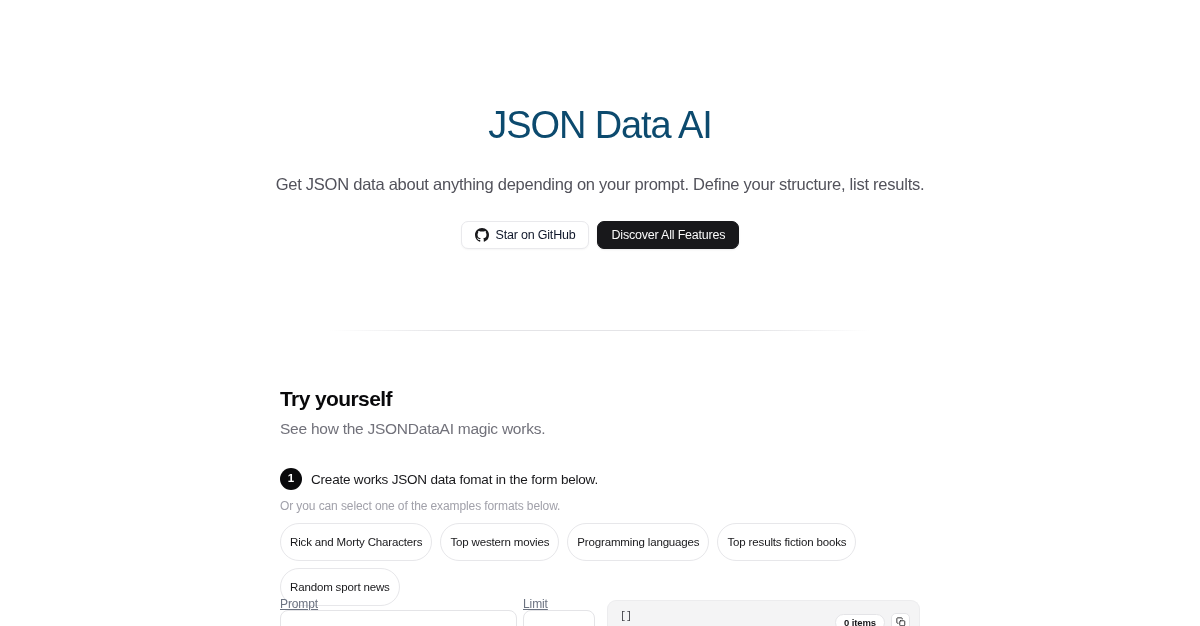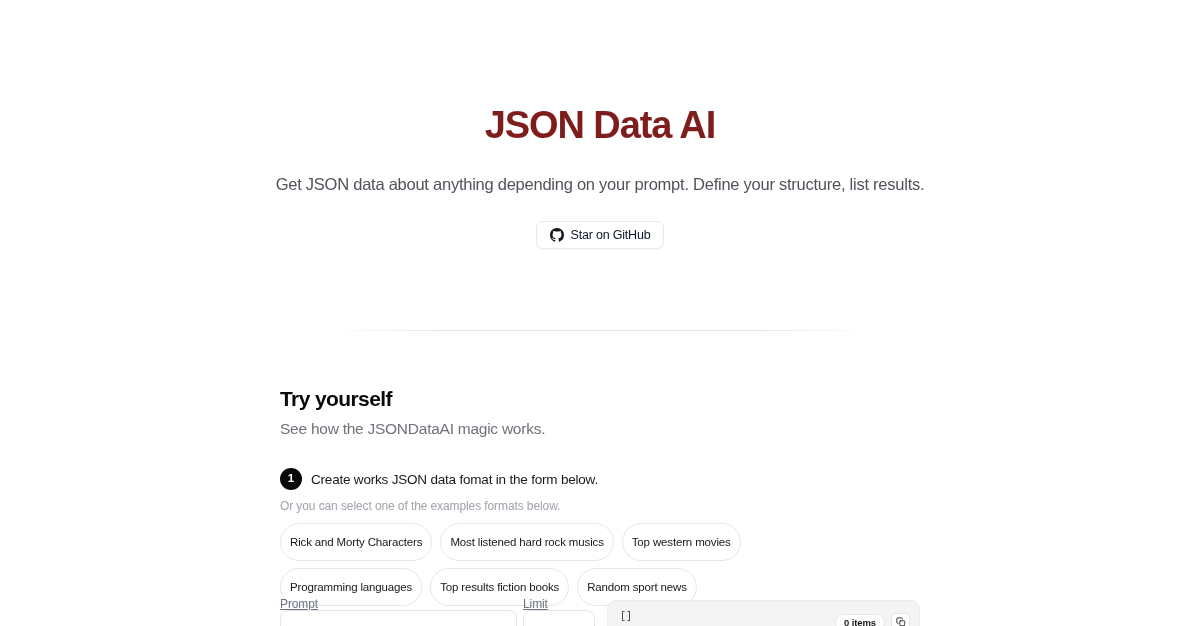--- a/index.html
+++ b/index.html
@@ -23,23 +23,23 @@
   }
 
   
   .hero {
     padding-top: 104px;
     text-align: center;
   }
   .hero-title {
     font-size: 38px;
     line-height: 1.15;
-    font-weight: 700;
+    font-weight: 400;
     letter-spacing: -1.1px;
-    color: #7f1d1d;
+    color: #0c4a6e;
     margin: 0;
   }
   .hero-subtitle {
     margin: 25px 0 0 0;
     font-size: 16.5px;
     line-height: 1.4;
     color: #52525b;
     letter-spacing: -0.25px;
     font-weight: 400;
   }
@@ -279,38 +279,40 @@
     <div class="hero-actions">
       <button class="btn btn-outline">
         <span class="gh-icon">
           <svg viewBox="0 0 16 16" xmlns="http://www.w3.org/2000/svg" aria-hidden="true">
             <path fill="#18181b" d="M8 0C3.58 0 0 3.58 0 8c0 3.54 2.29 6.53 5.47 7.59.4.07.55-.17.55-.38 0-.19-.01-.82-.01-1.49-2.01.37-2.53-.49-2.69-.94-.09-.23-.48-.94-.82-1.13-.28-.15-.68-.52-.01-.53.63-.01 1.08.58 1.23.82.72 1.21 1.87.87 2.33.66.07-.52.28-.87.51-1.07-1.78-.2-3.64-.89-3.64-3.95 0-.87.31-1.59.82-2.15-.08-.2-.36-1.02.08-2.12 0 0 .67-.21 2.2.82a7.4 7.4 0 0 1 2-.27c.68 0 1.36.09 2 .27 1.53-1.04 2.2-.82 2.2-.82.44 1.1.16 1.92.08 2.12.51.56.82 1.27.82 2.15 0 3.07-1.87 3.75-3.65 3.95.29.25.54.73.54 1.48 0 1.07-.01 1.93-.01 2.2 0 .21.15.46.55.38A8.01 8.01 0 0 0 16 8c0-4.42-3.58-8-8-8z"></path>
           </svg>
         </span>
         <span>Star on GitHub</span>
       </button>
 
+      <button class="btn btn-primary">
+        <span>Discover All Features</span>
+      </button>
     </div>
   </div>
 
   <div class="divider"></div>
 
   <div class="try-section">
     <h2 class="try-title">Try yourself</h2>
     <p class="try-subtitle">See how the JSONDataAI magic works.</p>
 
     <div class="step-row">
       <div class="step-badge">1</div>
       <div class="step-text">Create works JSON data fomat in the form below.</div>
     </div>
     <p class="step-hint">Or you can select one of the examples formats below.</p>
 
     <div class="chips">
       <button class="chip">Rick and Morty Characters</button>
-      <button class="chip">Most listened hard rock musics</button>
       <button class="chip">Top western movies</button>
       <button class="chip">Programming languages</button>
       <button class="chip">Top results fiction books</button>
       <button class="chip">Random sport news</button>
     </div>
 
     <div class="step-row step-row-2">
       <div class="step-badge">2</div>
       <div class="step-text">Click Get JSON Data</div>
     </div>

